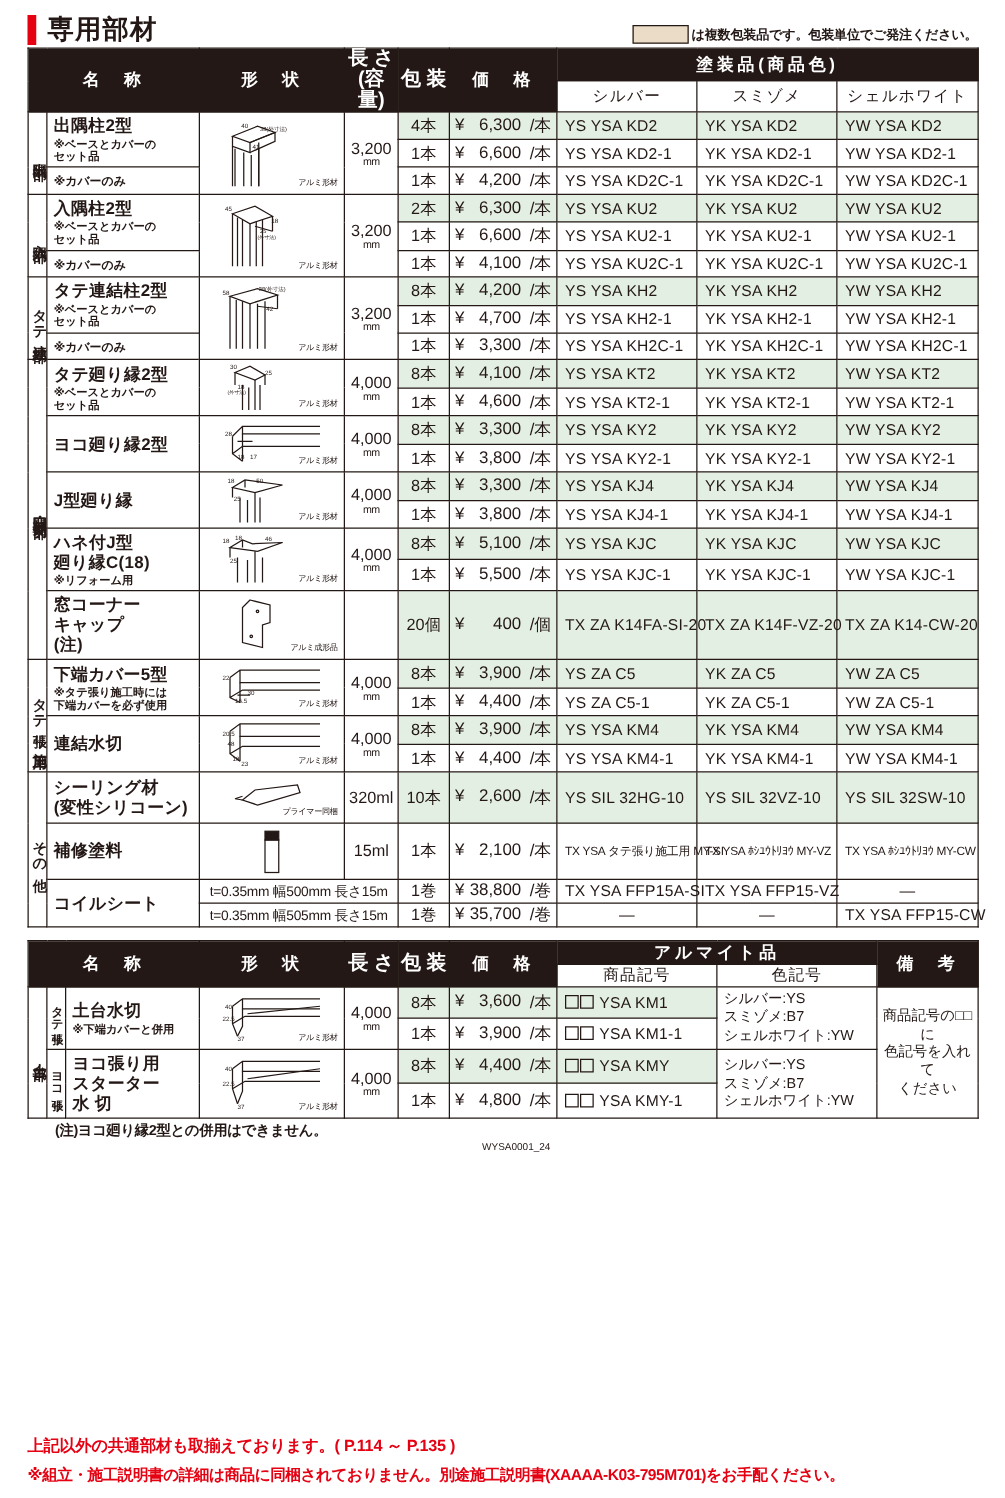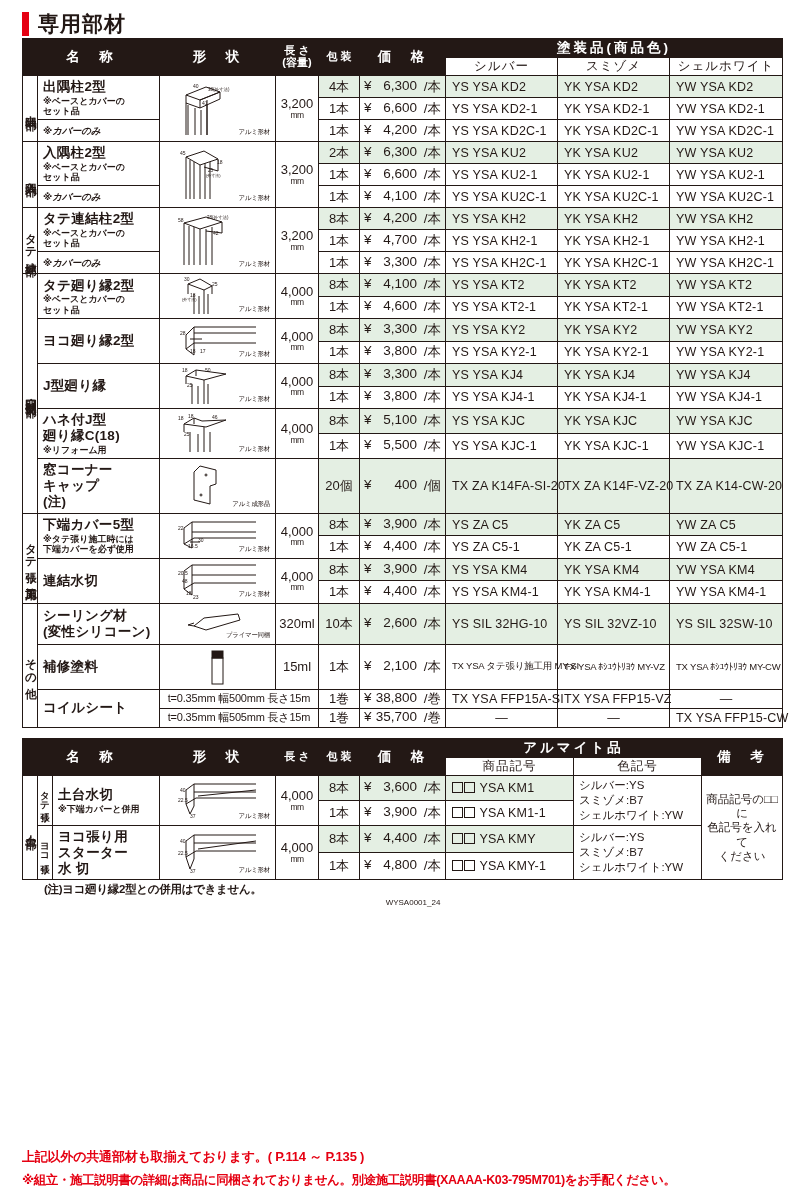--- a/index.html
+++ b/index.html
@@ -15,29 +15,29 @@
   .title-mark{width:7px;height:24px;background:#e50012;margin-right:9px;margin-bottom:2px;}
   .title-text{font-size:21px;font-weight:bold;letter-spacing:1px;line-height:1;padding-bottom:4px;}
   .legend{margin-left:auto;display:flex;align-items:center;padding-bottom:3px;}
   .legend-swatch{width:43px;height:13px;background:#eadcc6;border:1px solid #231815;margin-right:2px;}
   .legend-text{font-size:10.5px;font-weight:bold;letter-spacing:-0.2px;white-space:nowrap;}
 
   
   table{border-collapse:collapse;width:760px;table-layout:fixed;}
   td,th{border:1px solid #231815;padding:0;vertical-align:middle;font-weight:normal;}
   .hdr{background:#231815;color:#fff;font-size:13.5px;font-weight:bold;text-align:center;letter-spacing:3px;}
-  .hdr.tight{letter-spacing:0px;font-size:11px;line-height:1.05;}
+  .hdr.tight{letter-spacing:0px;font-size:16px;line-height:1.05;}
   .sub{font-size:12.5px;text-align:center;font-weight:normal;letter-spacing:1px;height:17px;}
 
   .grp{width:15px;font-size:11.5px;font-weight:bold;text-align:center;line-height:1.03;
        writing-mode:vertical-rl;text-orientation:upright;letter-spacing:1px;padding:2px 0;}
   .nm{padding:3px 5px;font-size:13px;font-weight:bold;line-height:1.15;margin-top:29px;}
   .nm .n1{font-size:13.5px;font-weight:bold;letter-spacing:0.3px;}
   .nm .n2{font-size:9px;font-weight:bold;line-height:1.12;letter-spacing:0px;display:block;margin-top:1px;}
-  .nm .nsub{font-size:9.5px;font-weight:bold;font-style:italic;}
+  .nm .nsub{font-size:9.5px;font-weight:bold;}
   .shape{position:relative;height:100%;}
   .shape .alu{position:absolute;right:5px;bottom:4px;font-size:6.5px;color:#231815;letter-spacing:-0.3px;}
   .shape svg{display:block;}
   .len{text-align:center;font-size:13px;line-height:1.05;}
   .len .u{font-size:8.5px;letter-spacing:-0.5px;display:block;}
   .pk{text-align:center;font-size:13px;}
   .pr{font-size:13.5px;white-space:nowrap;padding:0 4px;}
   .pr .y{float:left;}
   .pr .v{display:block;text-align:right;padding-right:24px;}
   .pr .pu{float:right;}
@@ -59,20 +59,24 @@
   .f2{color:#e50012;font-size:12.5px;font-weight:bold;letter-spacing:-0.4px;}
 </style>
 </head>
 <body>
 
 <div class="page">
 
   <div class="titlebar">
     <div class="title-mark"></div>
     <div class="title-text">専用部材</div>
+    <div class="legend">
+      <div class="legend-swatch"></div>
+      <div class="legend-text">は複数包装品です。包装単位でご発注ください。</div>
+    </div>
   </div>
 
   <table>
     <colgroup>
       <col style="width:15px">
         <col style="width:122px">
         <col style="width:116px">
       <col style="width:43px">
         <col style="width:41px">
         <col style="width:86px">

